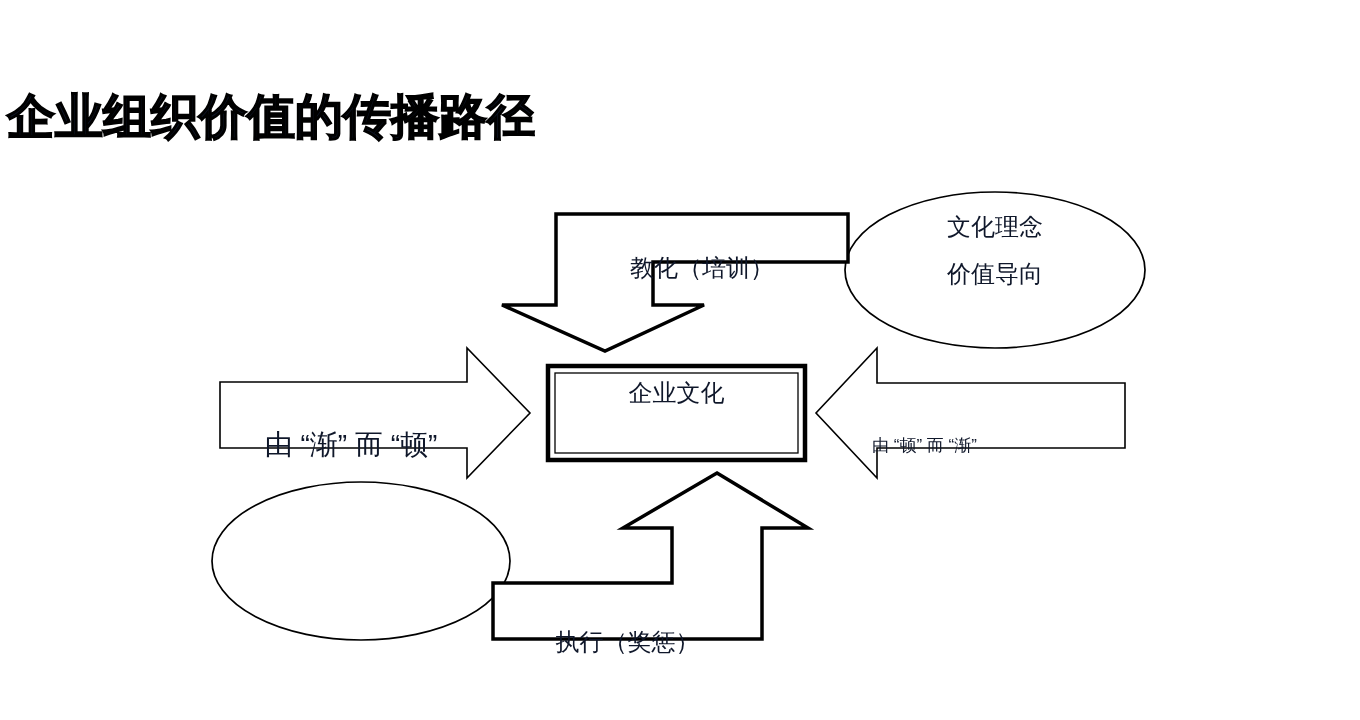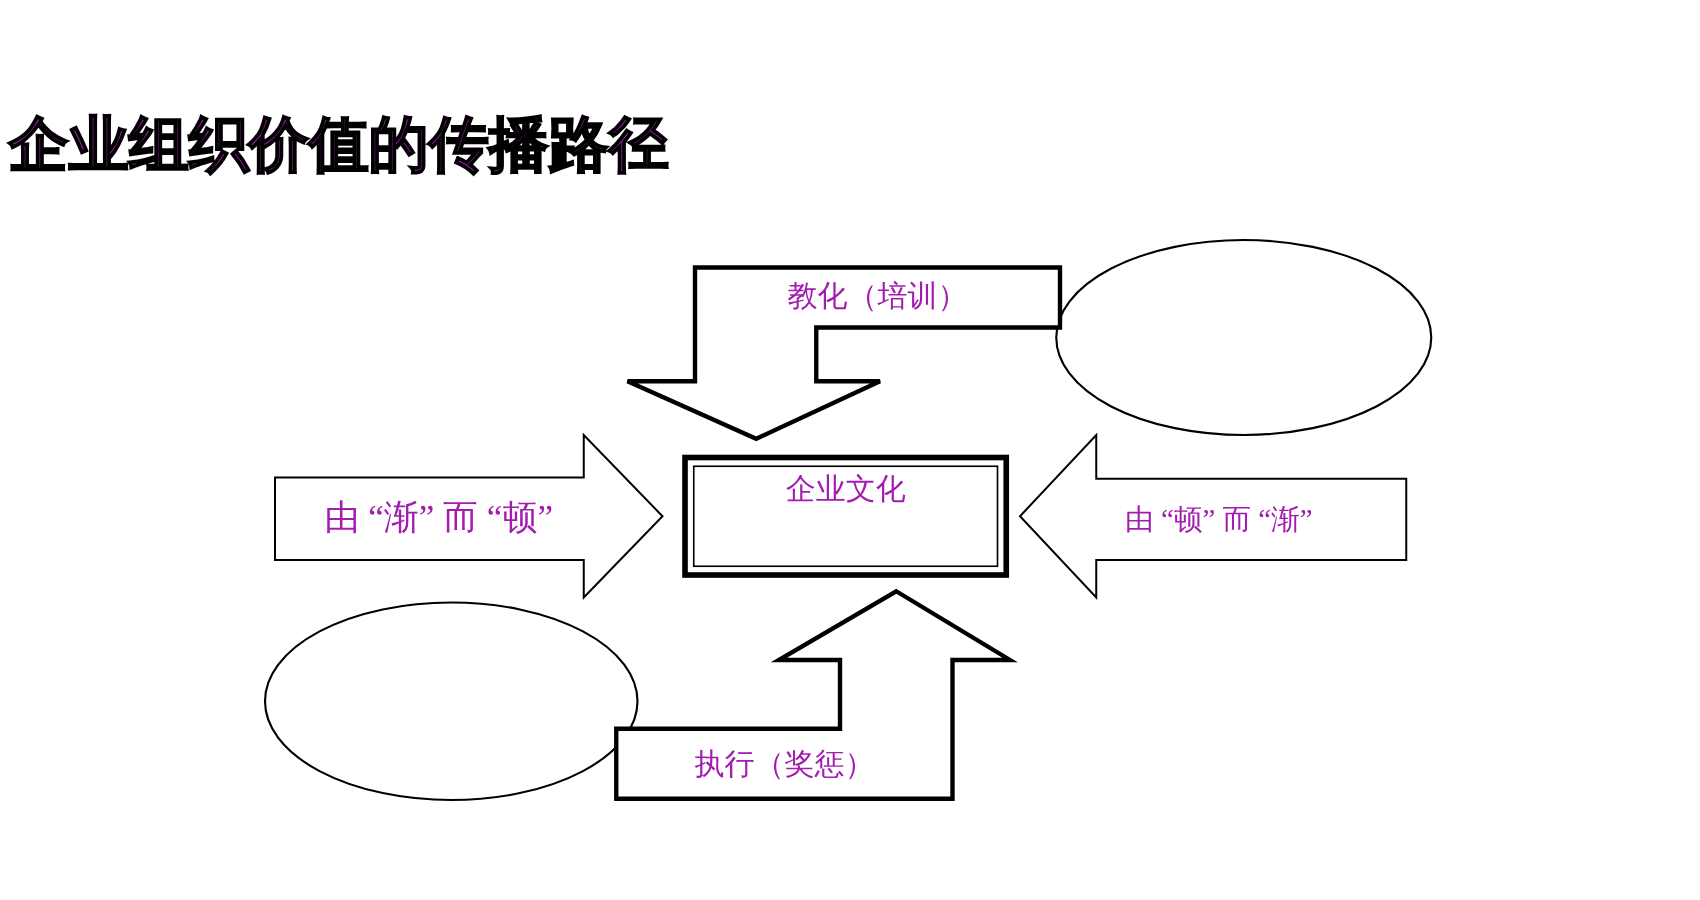--- a/index.html
+++ b/index.html
@@ -6,22 +6,22 @@
     margin: 0;
     padding: 0;
     background: #ffffff;
   }
   .canvas {
     position: relative;
     width: 1360px;
     height: 720px;
     background: #ffffff;
     overflow: hidden;
-    font-family: Liberation Serif, serif;
-    color: #a21caf;
+    font-family: Liberation Sans, sans-serif;
+    color: #0f172a;
   }
   .shapes-layer {
     position: absolute;
     left: 0;
     top: 0;
     width: 1360px;
     height: 720px;
   }
   .slide-title {
     position: absolute;
@@ -35,24 +35,25 @@
     -webkit-text-stroke: 1.5px #000;
   }
   .label {
     position: absolute;
     display: flex;
     align-items: center;
     justify-content: center;
     font-size: 24px;
     line-height: 1;
     white-space: nowrap;
+    margin-top: 30px;
   }
   .label-top-arrow   { left: 556px; top: 215px; width: 292px; height: 46px; }
   .label-left-arrow  { left: 220px; top: 383px; width: 262px; height: 64px; font-size: 28px; }
-  .label-right-arrow { left: 900px; top: 384px; width: 246px; height: 63px; font-size: 23px; justify-content: flex-start; }
+  .label-right-arrow { left: 872px; top: 384px; width: 246px; height: 63px; font-size: 17px; justify-content: flex-start; }
   .label-bottom-arrow{ left: 493px; top: 585px; width: 269px; height: 53px; }
   .multiline {
     position: absolute;
     text-align: center;
     font-size: 24px;
   }
   .ellipse-tr-text { left: 845px; top: 203px; width: 300px; line-height: 47px; }
   .ellipse-bl-text { left: 212px; top: 495px; width: 298px; line-height: 45px; }
   .center-box-text { left: 548px; top: 371px; width: 257px; line-height: 43px; }
 </style>
@@ -77,20 +78,22 @@
 
     <path d="M717,473 L808,528 L762,528 L762,639 L493,639 L493,583 L672,583 L672,528 L623,528 Z" fill="#ffffff" stroke="#000000" stroke-width="3.5" stroke-linejoin="miter"></path>
 
     <rect x="548" y="366" width="257" height="94" fill="#ffffff" stroke="#000000" stroke-width="4.5"></rect>
     <rect x="555" y="373" width="243" height="80" fill="none" stroke="#000000" stroke-width="1.3"></rect>
   </svg>
 
   <div class="label label-top-arrow">教化（培训）</div>
 
   <div class="multiline ellipse-tr-text">
+    <div>文化理念</div>
+    <div>价值导向</div>
   </div>
 
   <div class="multiline center-box-text">
     <div>企业文化</div>
   </div>
 
   <div class="label label-left-arrow">由 “渐” 而 “顿”</div>
 
   <div class="label label-right-arrow">由 “顿” 而 “渐”</div>
 

